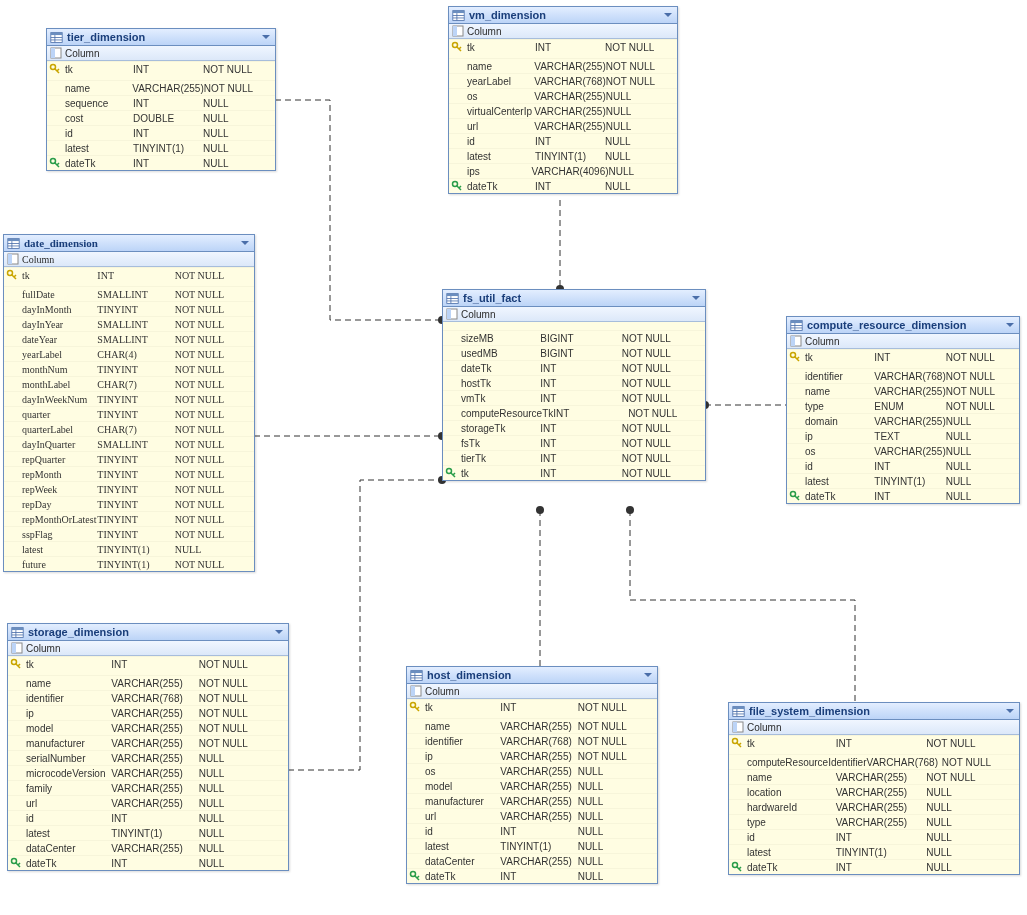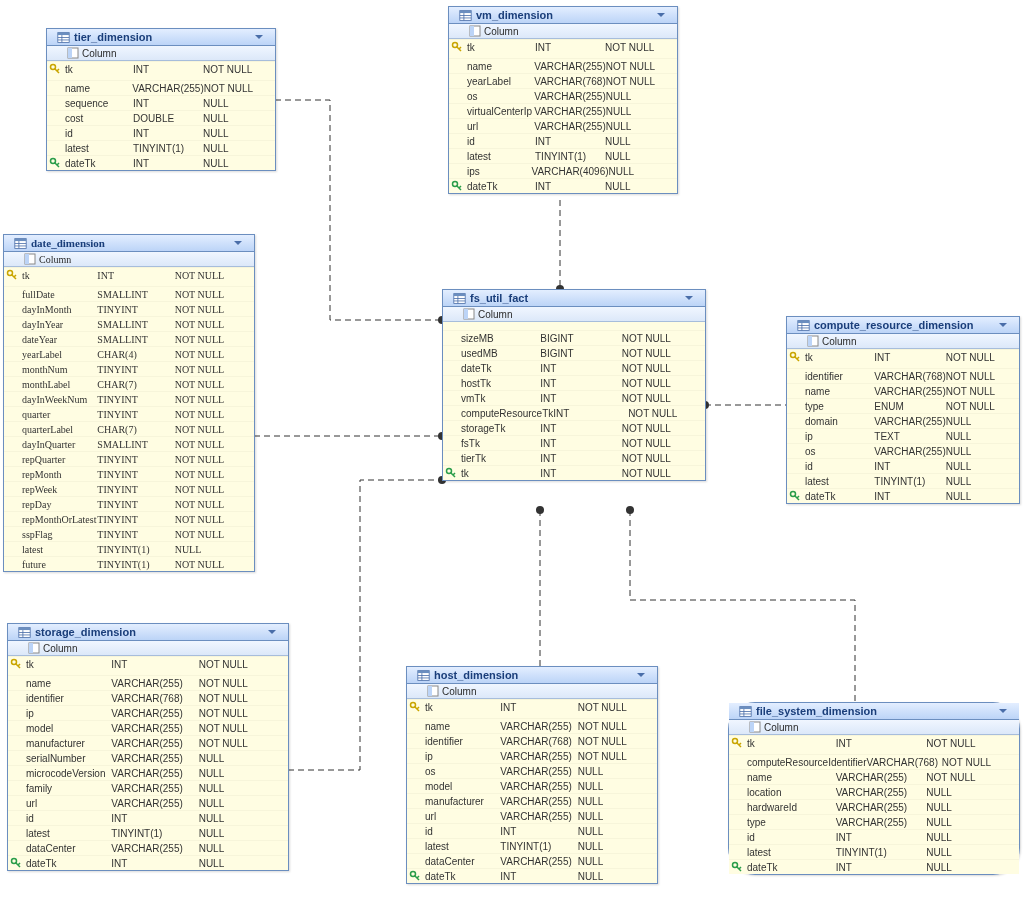--- a/index.html
+++ b/index.html
@@ -1,23 +1,23 @@
 <!DOCTYPE html>
 <html><head>
 <meta charset="utf-8">
 <style>
 body{margin:0;font-family:Tahoma,Arial,sans-serif;font-size:11px;background:#fff;width:1027px;height:915px;position:relative}
 .table{position:absolute;border:1px solid #6b8ebf;background:linear-gradient(#ffffe1,#f5e9b8);box-shadow:1px 1px 2px rgba(0,0,0,.15)}
-.table-header{background:linear-gradient(#e3eeff,#bcd4f7);border-bottom:1px solid #6b8ebf;height:16px;display:flex;align-items:center;padding:0 10px}
+.table-header{background:linear-gradient(#e3eeff,#bcd4f7);border-bottom:1px solid #6b8ebf;height:16px;display:flex;align-items:center;padding:0 3px}
 .table-header .ticon{width:13px;height:13px;display:inline-block;margin-right:4px}
 .table-header .ticon svg{width:13px;height:13px}
 .table-header .tname{font-weight:bold;color:#1a3e7a;flex:1}
 .table-header .collapse{width:12px;height:12px;display:flex;align-items:center;justify-content:center}
 .table-header .collapse svg{width:10px;height:10px}
-.subheader{background:linear-gradient(#f0f6ff,#dce8f9);border-bottom:1px solid #a7bddb;height:14px;display:flex;align-items:center;padding:0 20px;font-size:10px;color:#2b2b2b}
+.subheader{background:linear-gradient(#f0f6ff,#dce8f9);border-bottom:1px solid #a7bddb;height:14px;display:flex;align-items:center;padding:0 3px;font-size:10px;color:#2b2b2b}
 .subheader .cicon{width:12px;height:12px;margin-right:3px}
 .cols{background:#fffde2}
 .row{display:grid;grid-template-columns:14px 1fr 1fr 1fr;height:14px;align-items:center;padding:0 2px;font-size:10px;color:#333;border-top:1px solid rgba(0,0,0,.03)}
 .row .key{width:12px;height:12px;display:flex;align-items:center;justify-content:center}
 .row .name{padding-left:2px}
 .row .type{color:#333}
 .row .null{color:#333}
 svg.connector{position:absolute;top:0;left:0;width:1027px;height:915px;pointer-events:none}
 .connector line,.connector path{stroke:#333;stroke-width:1;stroke-dasharray:6,4;fill:none}
 .connector circle{fill:#333}
@@ -782,21 +782,21 @@
             <circle cx="4" cy="4" r="2.5" fill="none" stroke="#2a9d4a" stroke-width="1.5"></circle>
             <path d="M5.5 5.5 L10 10 M8 8 L10 6" stroke="#2a9d4a" stroke-width="1.5"></path>
           </svg>
         </span>
         <span class="name">dateTk</span>
         <span class="type">INT</span>
         <span class="null">NULL</span>
       </div>
     </div>
   </div>
-<div class="table" style="left: 728px; top: 702px; width: 290px; border-radius: 27px;">
+<div class="table" style="left: 728px; top: 702px; width: 290px;">
     <div class="table-header">
       <span class="ticon"><svg viewBox="0 0 16 16">
           <rect x="1" y="2" width="14" height="12" fill="#fff" stroke="#4a6ea9"></rect>
           <rect x="1" y="2" width="14" height="3" fill="#6b8ebf"></rect>
           <line x1="1" y1="8" x2="15" y2="8" stroke="#4a6ea9"></line>
           <line x1="1" y1="11" x2="15" y2="11" stroke="#4a6ea9"></line>
           <line x1="6" y1="5" x2="6" y2="14" stroke="#4a6ea9"></line>
         </svg></span>
       <span class="tname">file_system_dimension</span>
       <span class="collapse">

